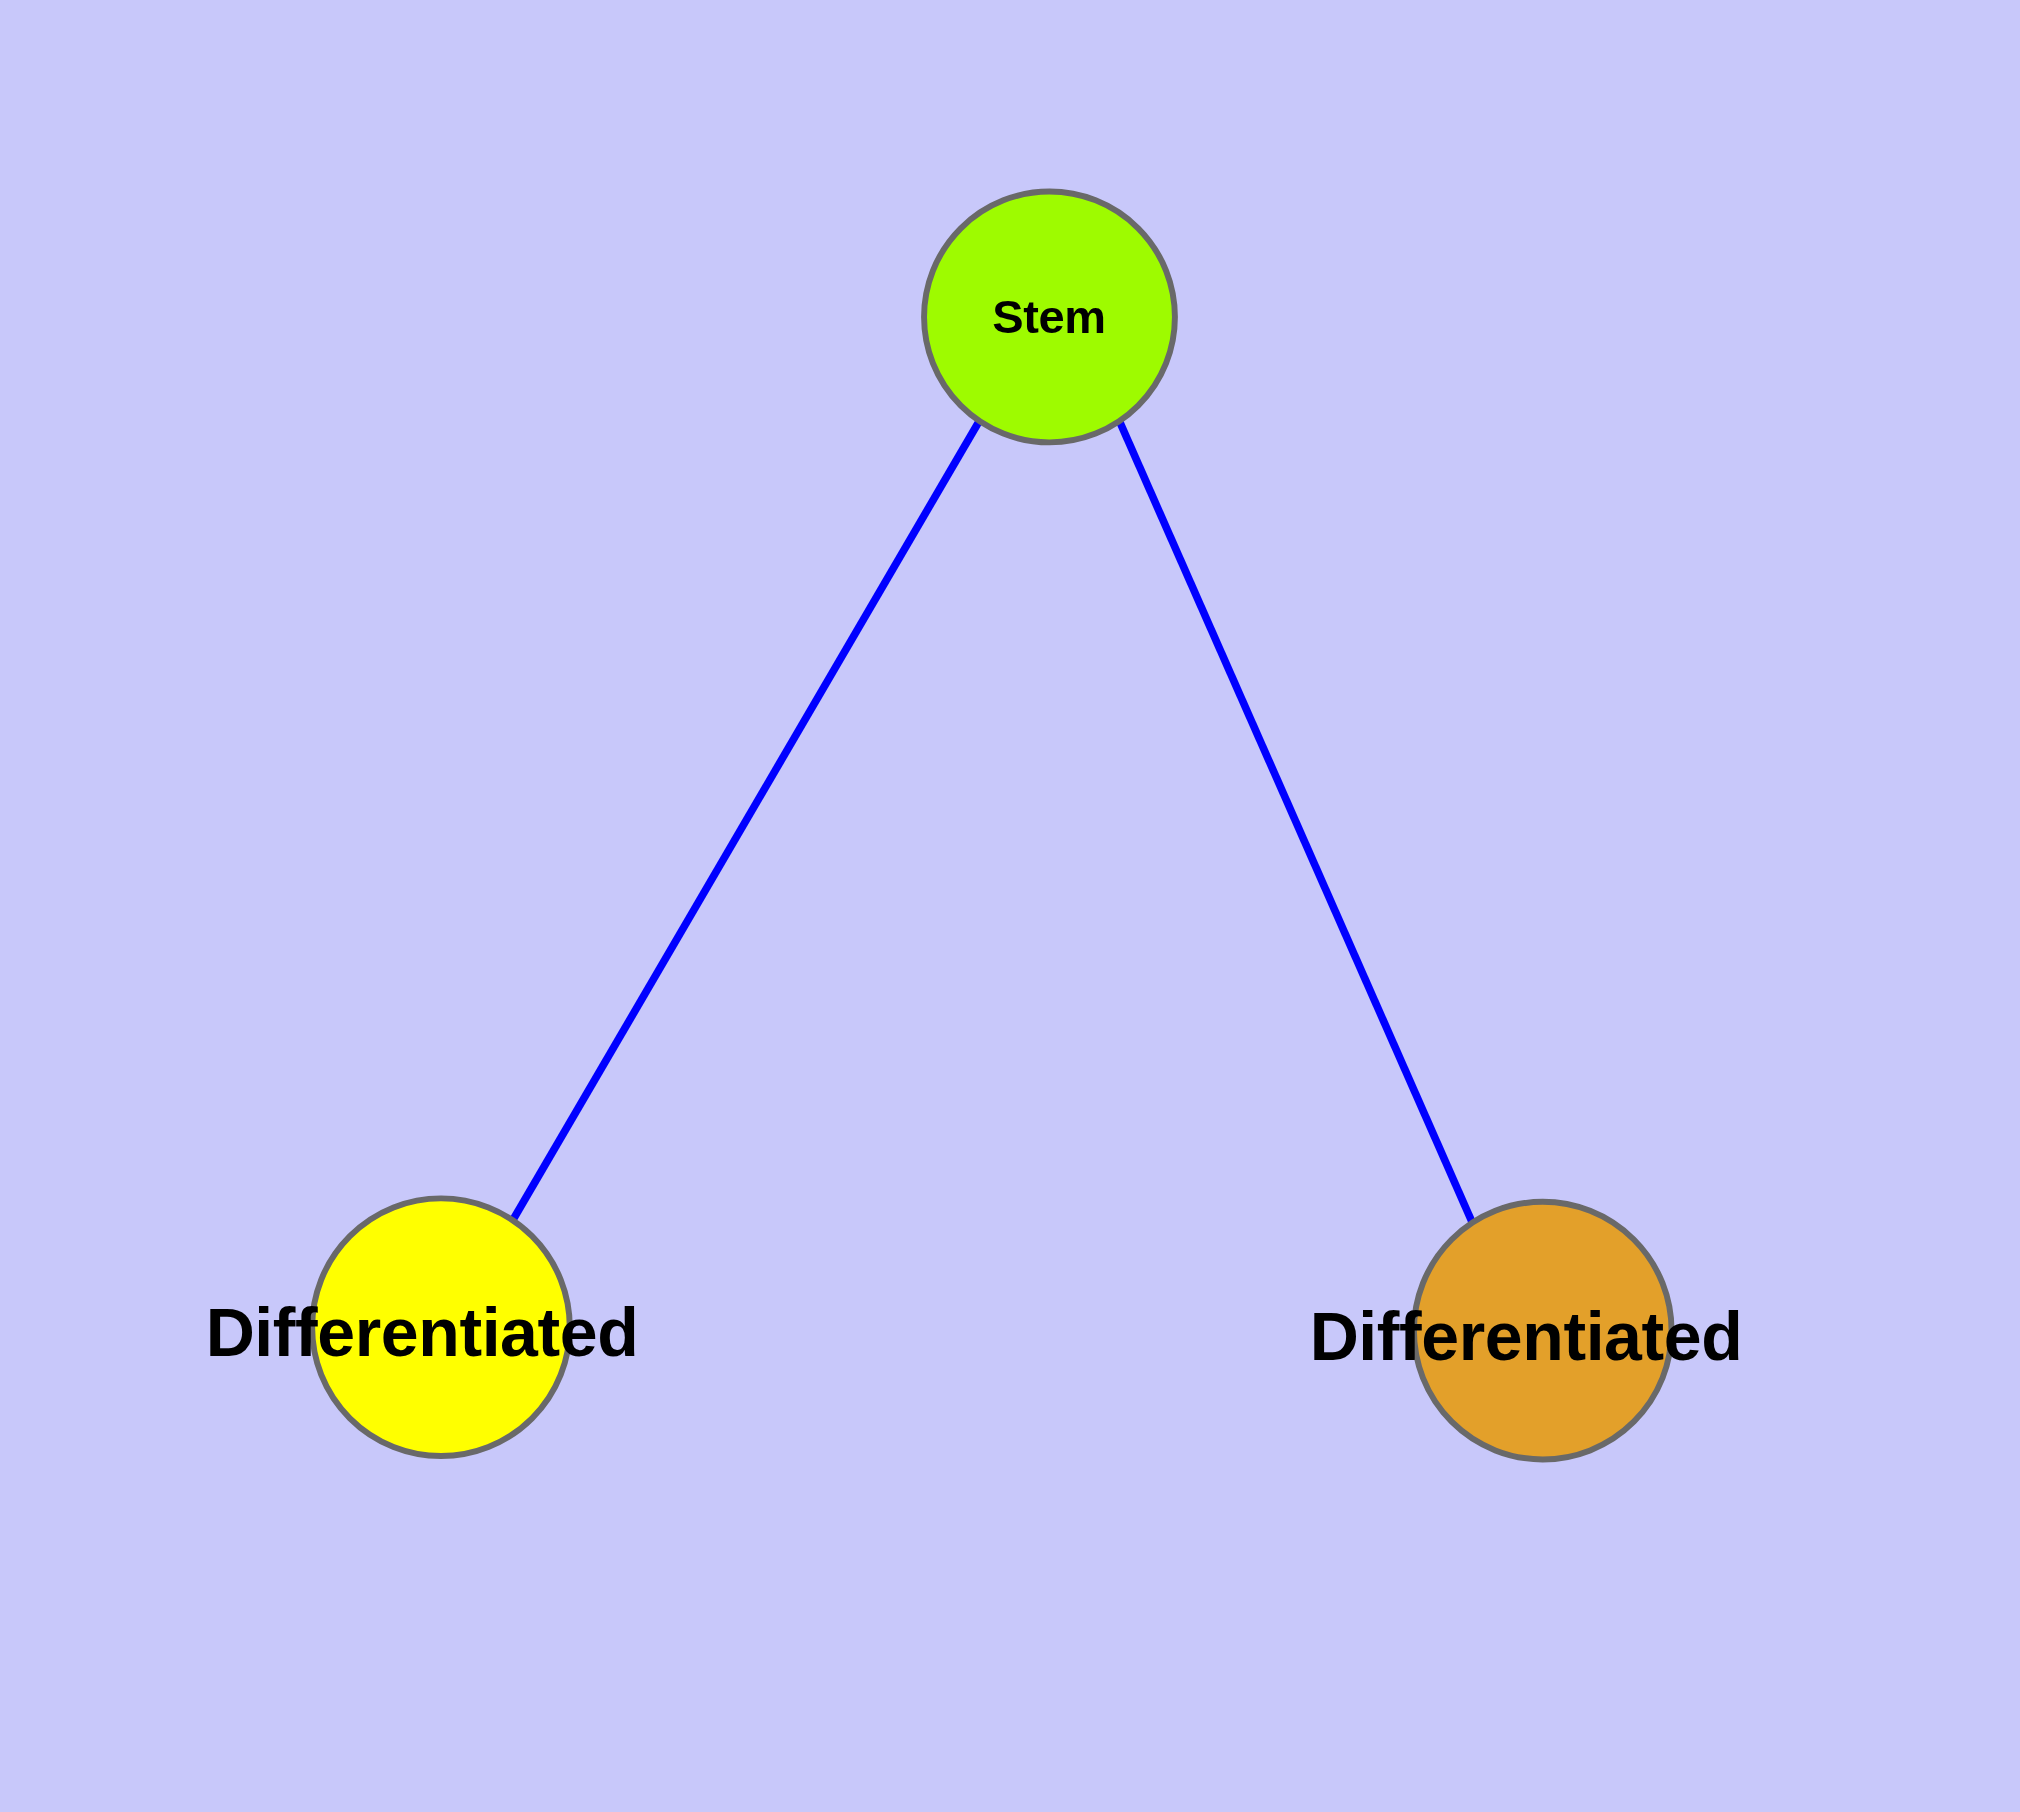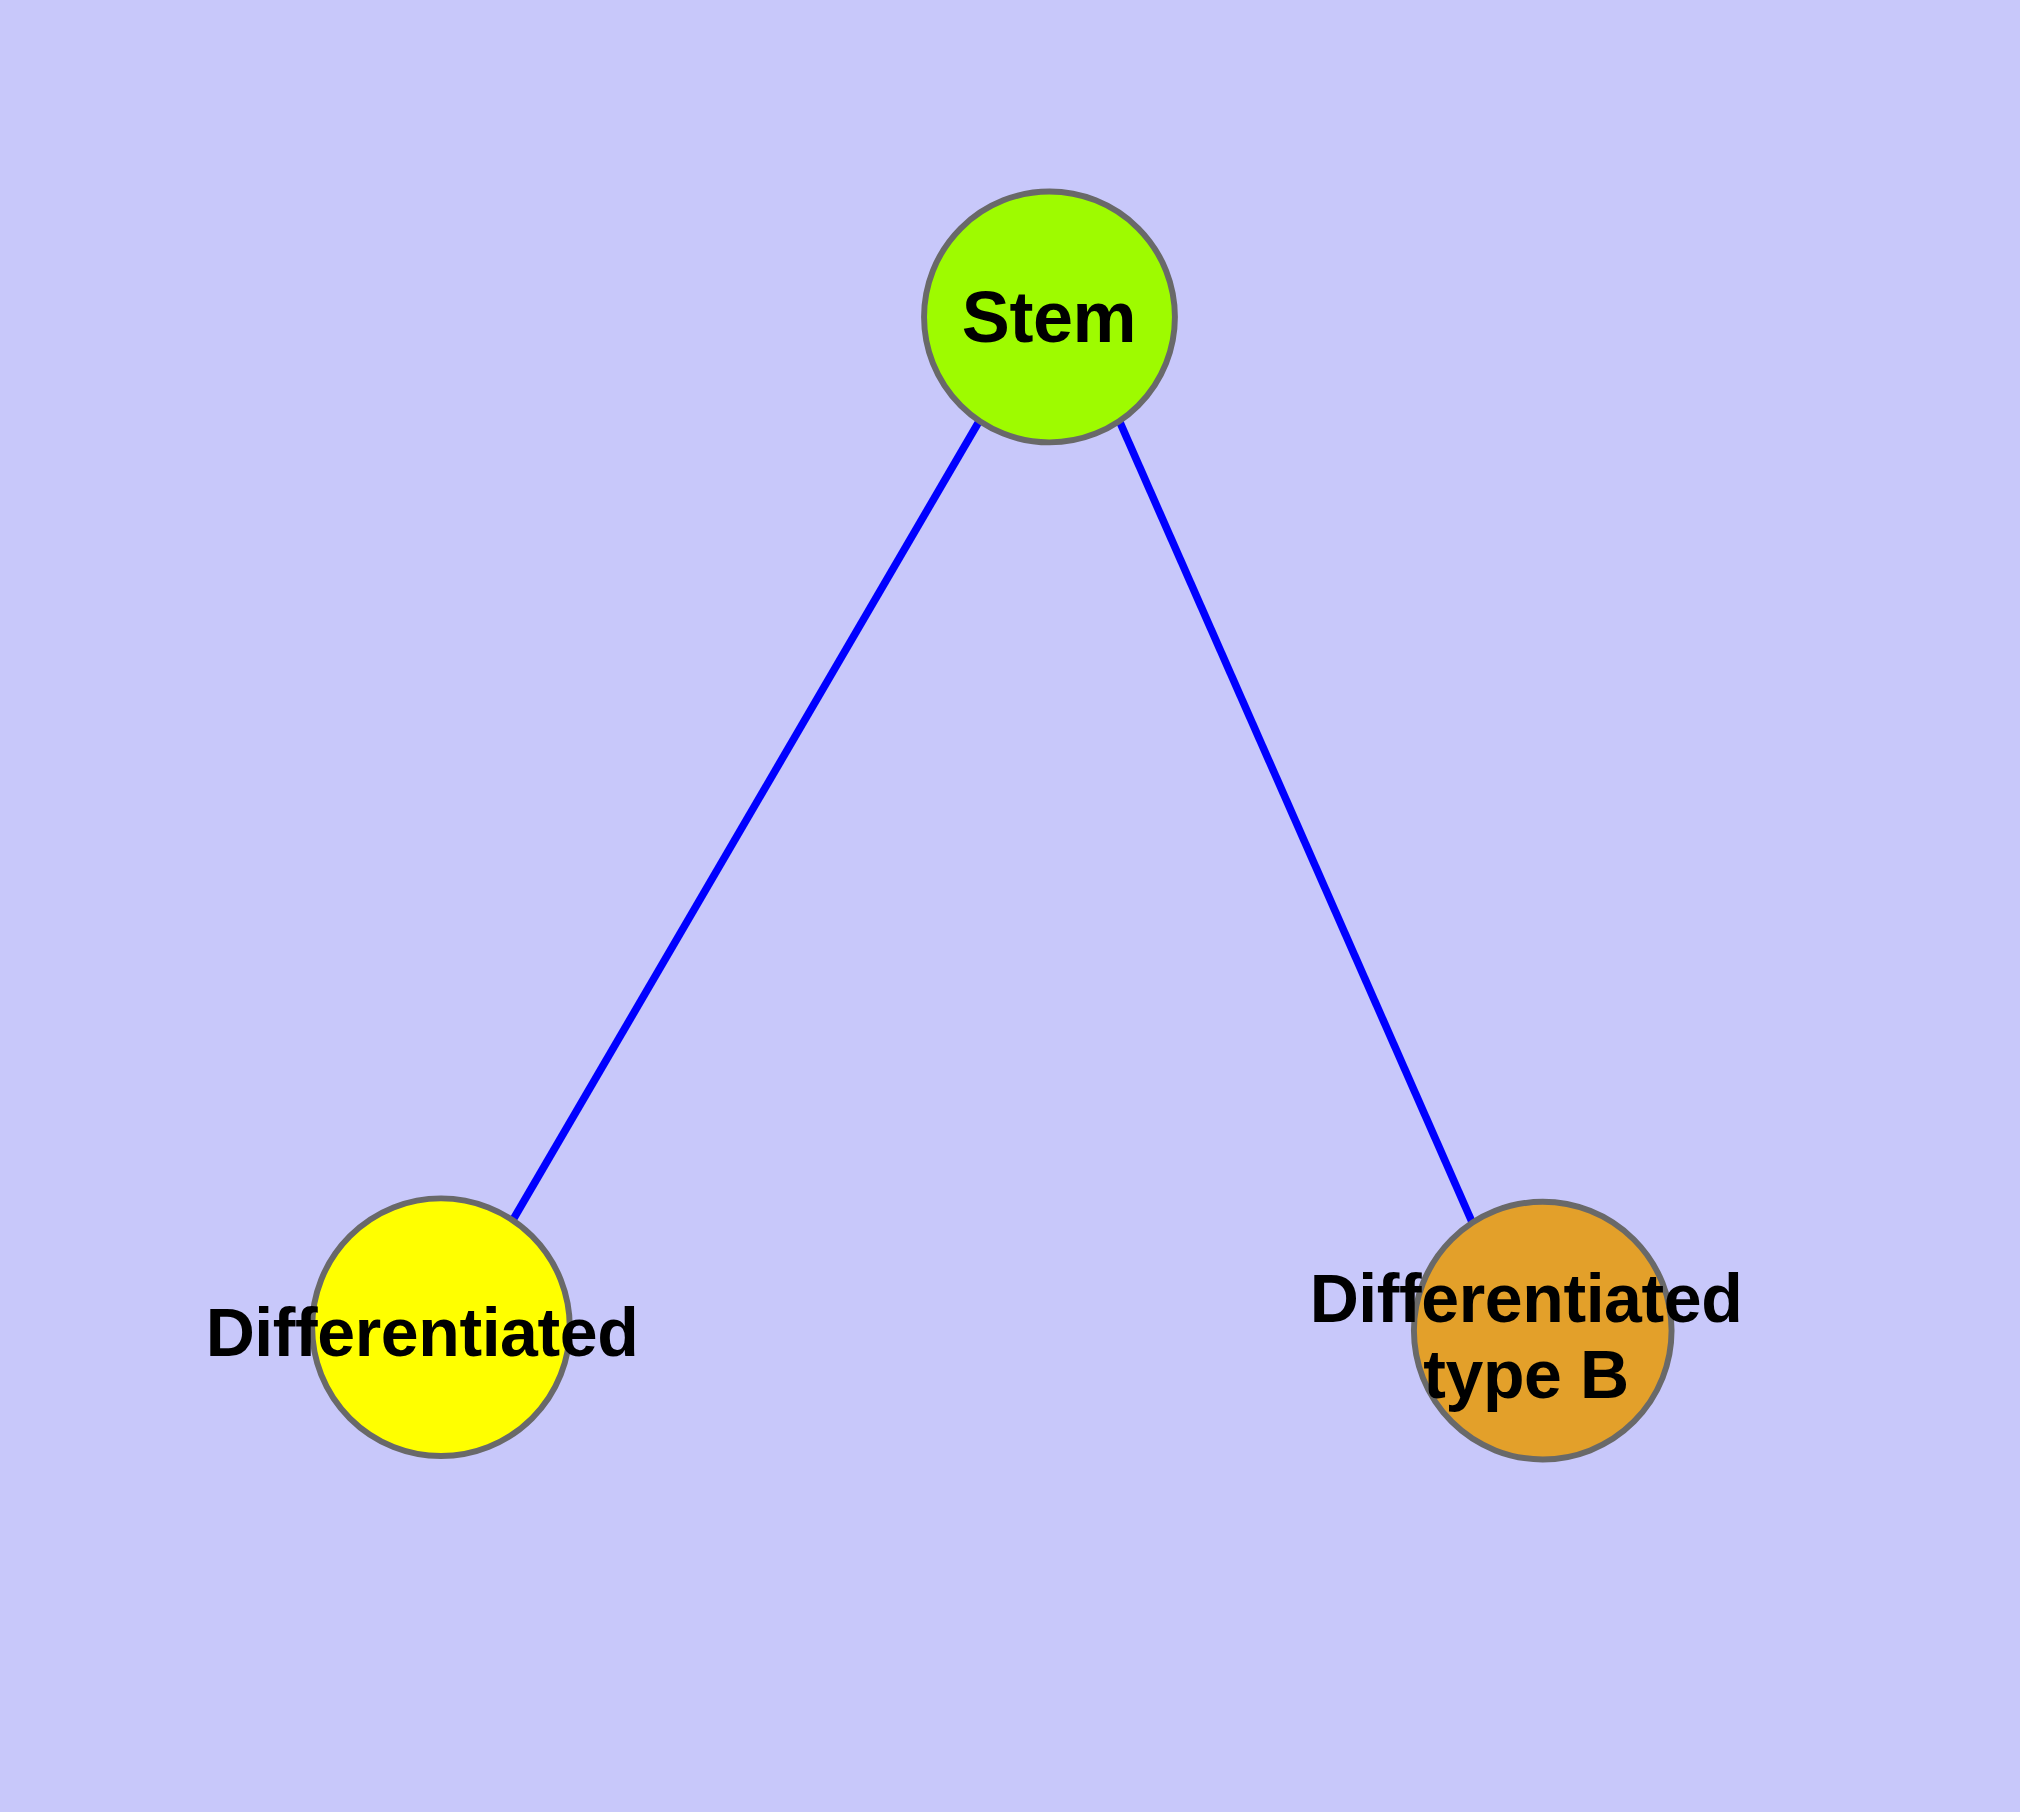--- a/index.html
+++ b/index.html
@@ -31,21 +31,21 @@
     position: absolute;
     color: #000000;
     font-weight: bold;
     text-align: center;
     line-height: 1.12;
     white-space: pre;
     pointer-events: none;
     letter-spacing: -0.4px;
   }
   #label-stem {
-    font-size: 72px;
+    font-size: 47px;
     left: 1049px;
     top: 317px;
     transform: translate(-50%, -50%);
   }
   #label-diffA {
     font-size: 68px;
     left: 422px;
     top: 1332px;
     transform: translate(-50%, -50%);
   }
@@ -74,16 +74,16 @@
       <circle cx="1238" cy="374" r="148" fill="#9efb00" stroke="#696969" stroke-width="7"></circle>
       <circle cx="520" cy="1566" r="152" fill="#ffff00" stroke="#696969" stroke-width="7"></circle>
       <circle cx="1820" cy="1570" r="152" fill="#e3a02a" stroke="#696969" stroke-width="7"></circle>
     </g>
   </svg>
 
   <div id="label-stem" class="node-label">Stem</div>
 
   <div id="label-diffA" class="node-label"><span>Differentiated</span><br></div>
 
-  <div id="label-diffB" class="node-label"><span>Differentiated</span><br><span>type B</span></div>
+  <div id="label-diffB" class="node-label"><span>Differentiated</span><br></div>
 
 </div>
 
 
 </body></html>

